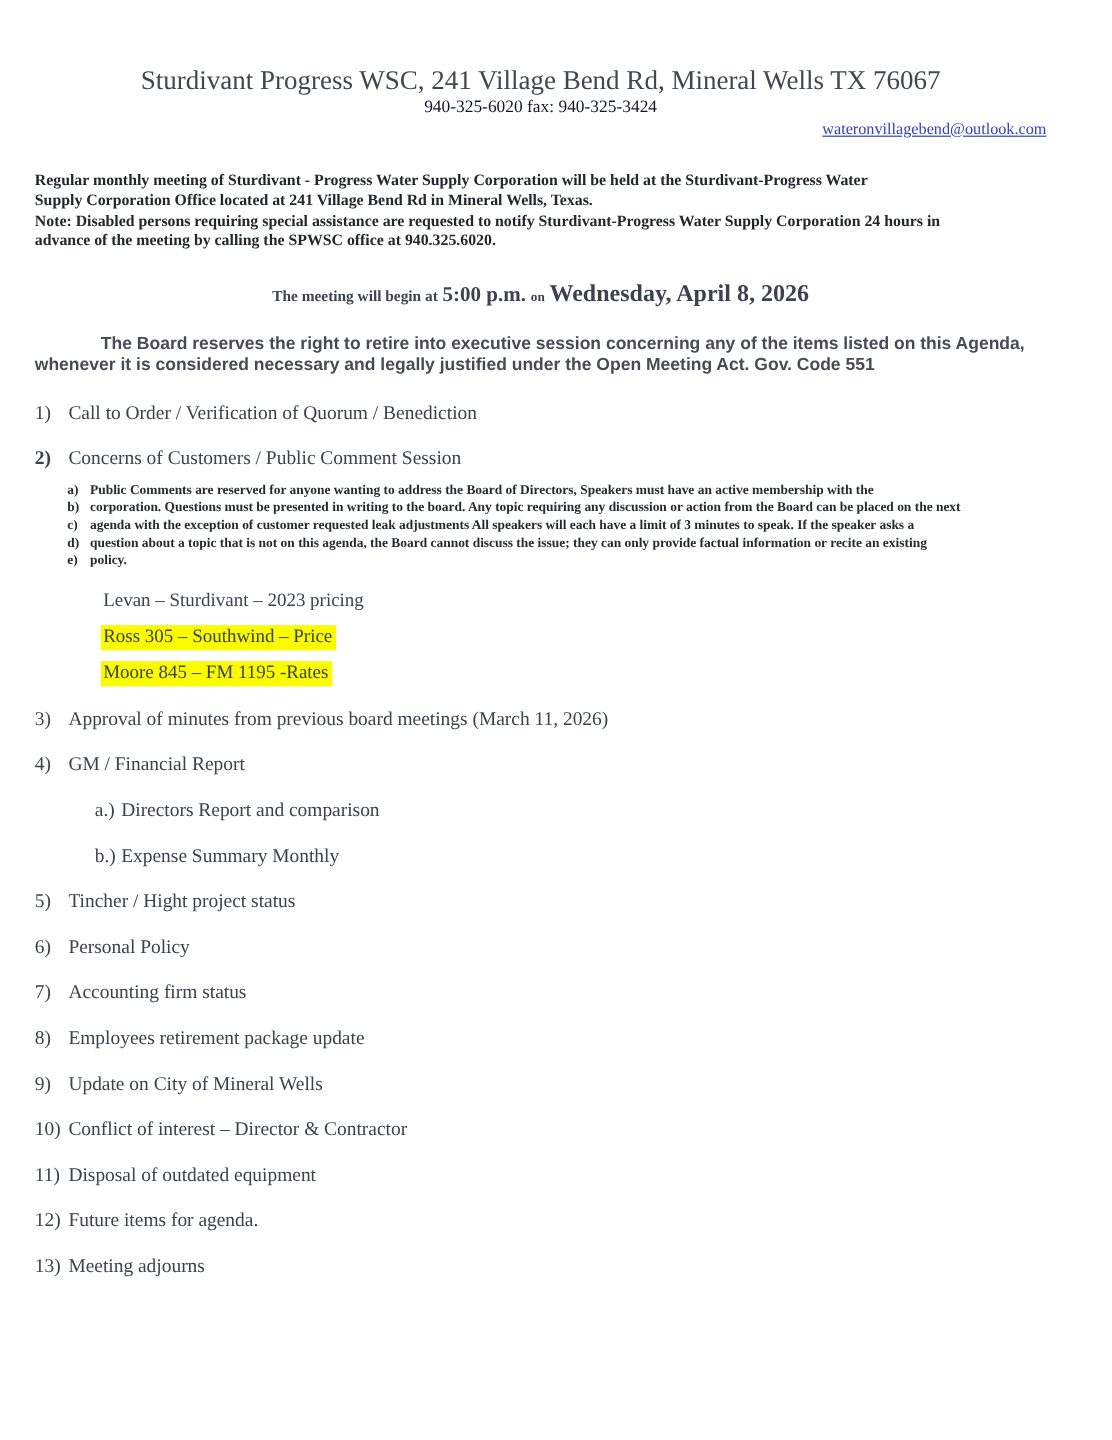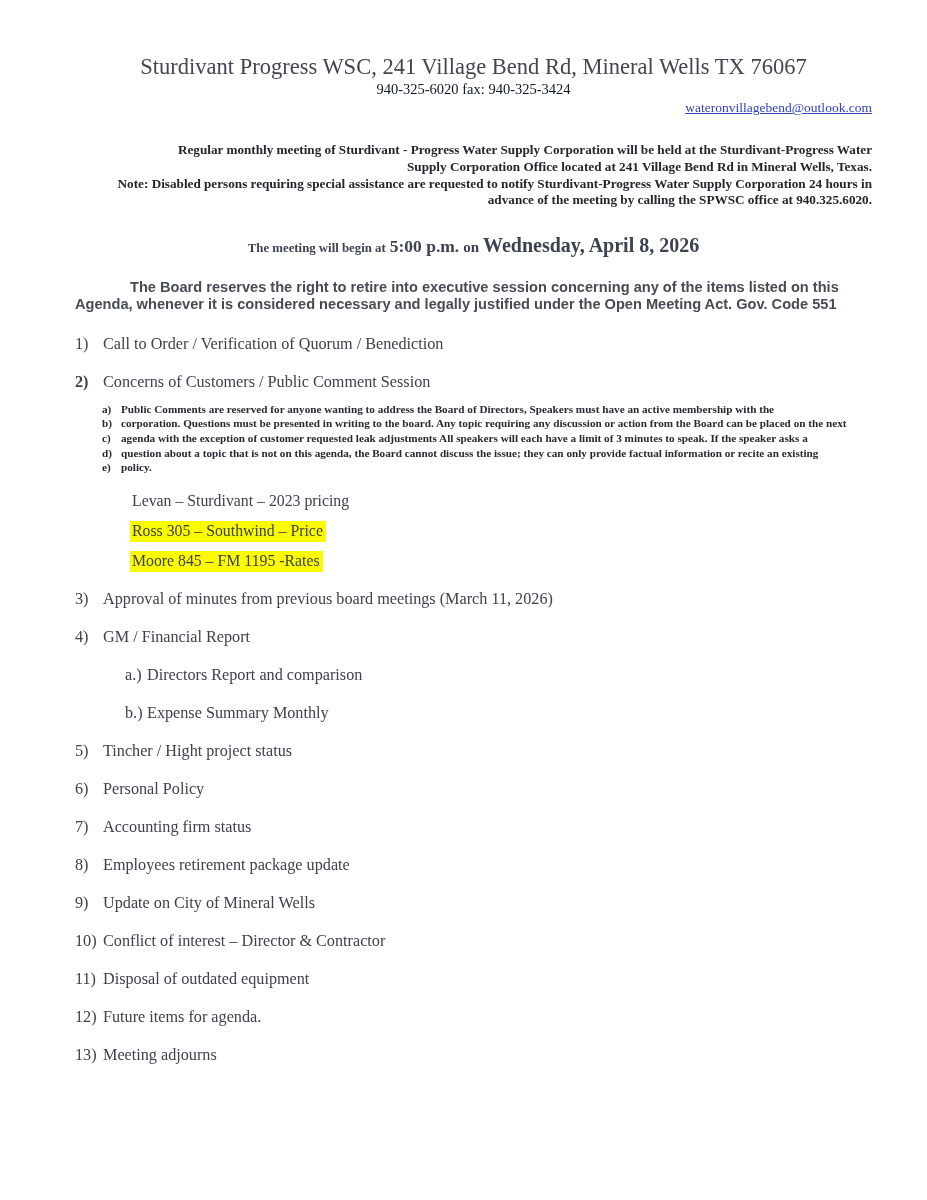--- a/index.html
+++ b/index.html
@@ -3,47 +3,47 @@
 <meta charset="utf-8">
 <style>
   * { margin: 0; padding: 0; box-sizing: border-box; }
   html, body { background: #ffffff; }
   body {
     width: 927px; height: 1200px;
     font-family: "Liberation Serif", serif;
     color: #3d424d;
     overflow: hidden;
   }
-  .page { padding: 54px 55px 0 75px; width: 927px; }
+  .page { padding: 54px 55px 0 29px; width: 927px; }
 
   
   .doc-header { text-align: center; }
   .doc-title {
     font-size: 22.5px; font-weight: normal; color: #424651;
     line-height: 26px;
   }
   .phone-line { font-size: 14.5px; color: #0f172a; line-height: 17px; margin-top: 1px; }
   .email-line { font-size: 13.5px; line-height: 16px; margin-top: 2px; text-align: right; }
   .email-line a { color: var(--link, #3340c4); text-decoration: underline; cursor: pointer; }
 
   
   .notice {
-    margin-top: 26px; text-align: right;
+    margin-top: 26px; text-align: left;
     font-weight: bold; font-size: 13.2px; line-height: 16.8px;
     color: #23262c;
   }
 
   
   .meeting-time {
     margin-top: 25px; text-align: center; color: #3c4250;
     font-weight: bold;
   }
   .mt-prefix { font-size: 12.8px; }
   .mt-time   { font-size: 17.5px; margin-top: 20px; }
-  .mt-on     { font-size: 15px; }
+  .mt-on     { font-size: 11px; }
   .mt-date   { font-size: 20px; }
 
   
   .exec-note {
     margin-top: 22px;
     font-family: "Liberation Sans", sans-serif;
     font-weight: bold; font-size: 14.6px; line-height: 17.3px;
     color: #474c54; text-indent: 55px;
   }
 

